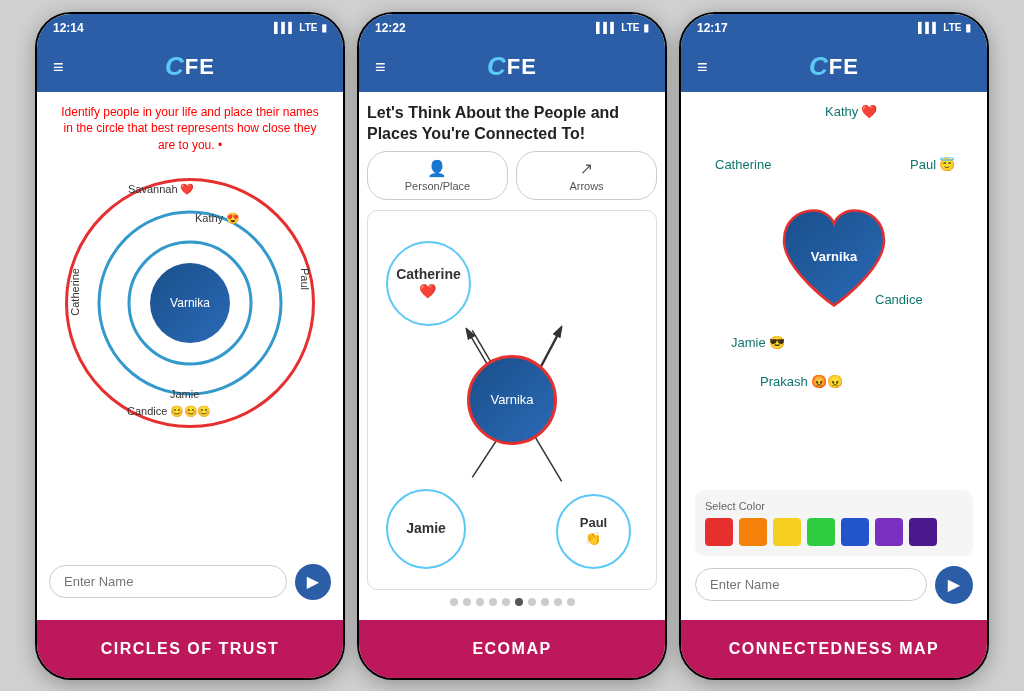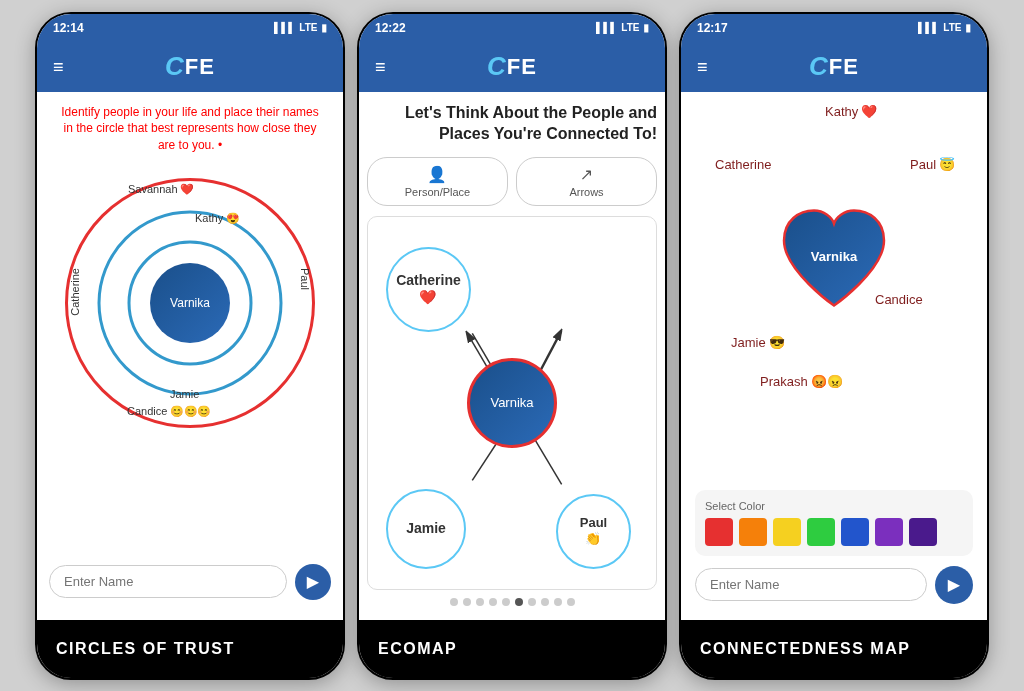--- a/index.html
+++ b/index.html
@@ -82,31 +82,31 @@
     .logo-fe { color: white; }
     
     .phone-content {
       flex: 1;
       overflow: hidden;
       position: relative;
       background: white;
     }
     
     .tab-bar {
-      background: #000000;
+      background: #be185d;
       color: white;
       text-align: center;
       font-size: 16px;
       font-weight: 700;
       letter-spacing: 1.5px;
       padding: 14px 19px;
       min-height: 58px;
       display: flex;
       align-items: center;
-      justify-content: flex-start;
+      justify-content: center;
     }
 
     
     .p1-content {
       display: flex;
       flex-direction: column;
       align-items: center;
       height: 100%;
       padding: 12px;
     }
@@ -194,23 +194,23 @@
     .p2-content {
       display: flex;
       flex-direction: column;
       align-items: center;
       height: 100%;
       padding: 10px 8px;
     }
     .p2-title {
       font-size: 16px;
       font-weight: 700;
-      text-align: right;
+      text-align: left;
       color: #222;
-      margin-bottom: 12px;
+      margin-bottom: 6px;
       line-height: 1.35;
     }
     .p2-tabs {
       display: flex;
       gap: 8px;
       margin-bottom: 10px;
       width: 100%;
     }
     .p2-tab {
       flex: 1;
@@ -311,21 +311,21 @@
       position: relative;
     }
     .p3-people {
       flex: 1;
       position: relative;
     }
     .p3-person {
       position: absolute;
       font-size: 13px;
       font-weight: 500;
-      color: #7f1d1d;
+      color: #0f766e;
       display: flex;
       align-items: center;
       gap: 4px;
     }
     .heart-shape {
       position: absolute;
       left: 50%;
       top: 43%;
       transform: translate(-50%, -50%);
     }

